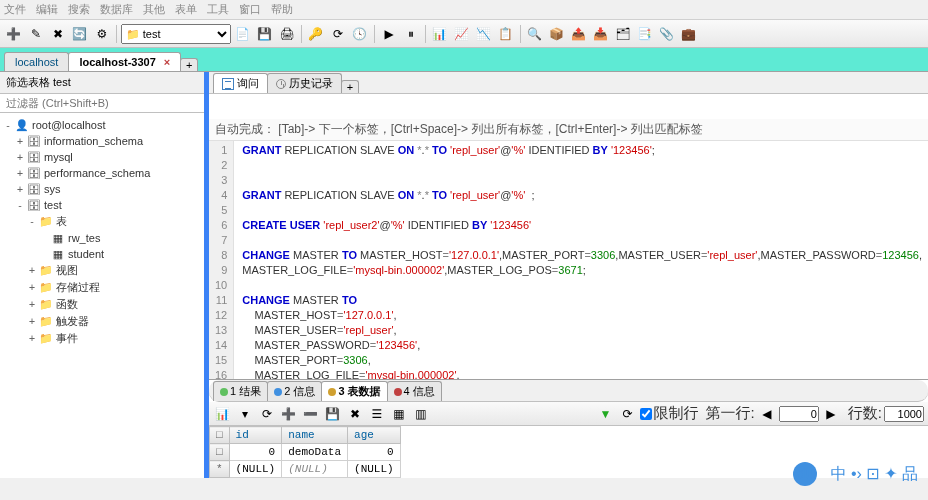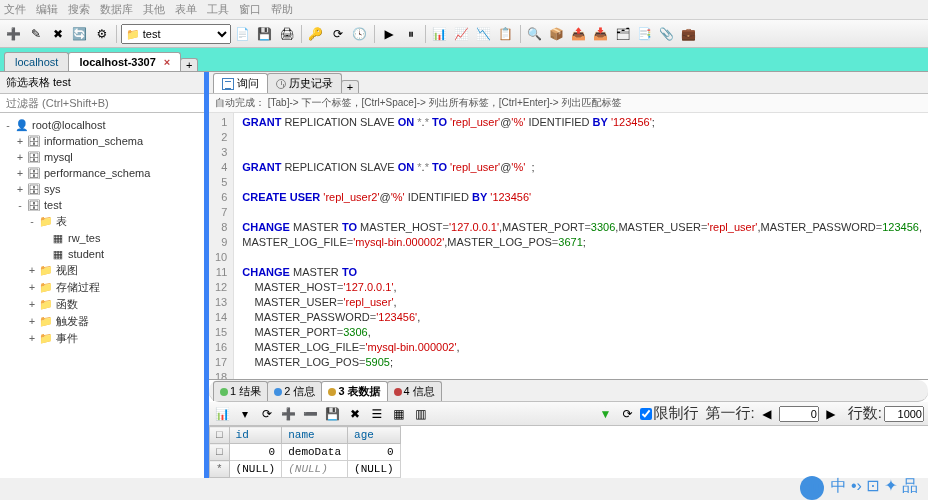--- a/index.html
+++ b/index.html
@@ -24,21 +24,21 @@
 .tw { width: 12px; text-align: center; color: #666; font-family: monospace; font-size: 10px; }
 .ico { width: 16px; height: 14px; display: inline-flex; align-items: center; justify-content: center; font-size: 11px; margin-right: 2px; }
 .content { flex: 1; display: flex; flex-direction: column; background: #fff; overflow: hidden; }
 .subtabs { background: #f0f0f0; border-bottom: 1px solid #c0c0c0; display: flex; align-items: flex-end; height: 22px; padding-left: 4px; }
 .stab { border: 1px solid #a0a0a0; border-bottom: none; padding: 2px 8px; background: #e8e8e8; border-radius: 3px 3px 0 0; margin-right: -1px; display: flex; align-items: center; gap: 3px; cursor: pointer; }
 .stab.active { background: #fff; font-weight: normal; }
 .ico-sheet { width: 12px; height: 12px; background: #fff; border: 1px solid #4080c0; position: relative; }
 .ico-sheet::after { content: ""; position: absolute; left: 2px; top: 2px; width: 6px; height: 6px; border-top: 1px solid #4080c0; border-bottom: 1px solid #4080c0; }
 .ico-hist { width: 10px; height: 10px; border: 1px solid #888; border-radius: 50%; position: relative; }
 .ico-hist::after { content: ""; position: absolute; left: 4px; top: 1px; width: 1px; height: 4px; background: #888; box-shadow: 2px 3px 0 0 #888; }
-.hint-bar { padding: 2px 6px; font-size: 10px; color: #555; background: #fafafa; border-bottom: 1px solid #e0e0e0; }
+.hint-bar { padding: 2px 6px; font-size: 12px; color: #555; background: #fafafa; border-bottom: 1px solid #e0e0e0; margin-top: 25px; }
 .editor { flex: 1; display: flex; overflow: auto; font-family: "Courier New", monospace; font-size: 12px; line-height: 15px; background: #fff; }
 .gutter { background: #f0f0f0; color: #888; text-align: right; padding: 2px 6px; user-select: none; border-right: 1px solid #e0e0e0; }
 .gutter div { height: 15px; }
 .code { padding: 2px 8px; white-space: pre; color: #333; }
 .code div { height: 15px; }
 .kw { color: #0000cc; font-weight: bold; }
 .str { color: #cc0000; }
 .num { color: #008000; }
 .op { color: #808080; }
 .bottom { border-top: 1px solid #a0a0a0; display: flex; flex-direction: column; }
@@ -51,21 +51,21 @@
 .lbl { font-size: 15px; color: #333; }
 .nin { width: 40px; height: 16px; font-size: 11px; text-align: right; }
 .grid { background: #fff; }
 .grid table { border-collapse: collapse; font-size: 11px; }
 .grid th { background: linear-gradient(#f8f8f8,#e0e0e0); border: 1px solid #c0c0c0; padding: 2px 6px; text-align: left; color: #0060a0; font-family: "Courier New", monospace; font-weight: normal; }
 .grid td { border: 1px solid #d0d0d0; padding: 2px 6px; font-family: "Courier New", monospace; }
 .grid .rowh { background: linear-gradient(#f8f8f8,#e0e0e0); border: 1px solid #c0c0c0; width: 18px; text-align: center; color: #666; }
 .grid .null { color: #888; font-style: italic; }
 .grid .num-cell { text-align: right; }
 .chk { width: 12px; height: 12px; }
-.float-ico { position: absolute; bottom: 0; right: 10px; display: flex; gap: 6px; }
+.float-ico { position: absolute; bottom: 14px; right: 10px; display: flex; gap: 13px; align-items: center; }
 .float-ico span { color: #4090e0; font-size: 16px; cursor: pointer; }
 .du { width: 24px; height: 24px; background: #4090e0; color: #fff; border-radius: 50%; display: flex; align-items: center; justify-content: center; font-weight: bold; font-size: 13px; }
 </style>
 </head>
 <body>
 
 <div class="menubar" id="menubar">
     <span>文件</span>
     <span>编辑</span>
     <span>搜索</span>

